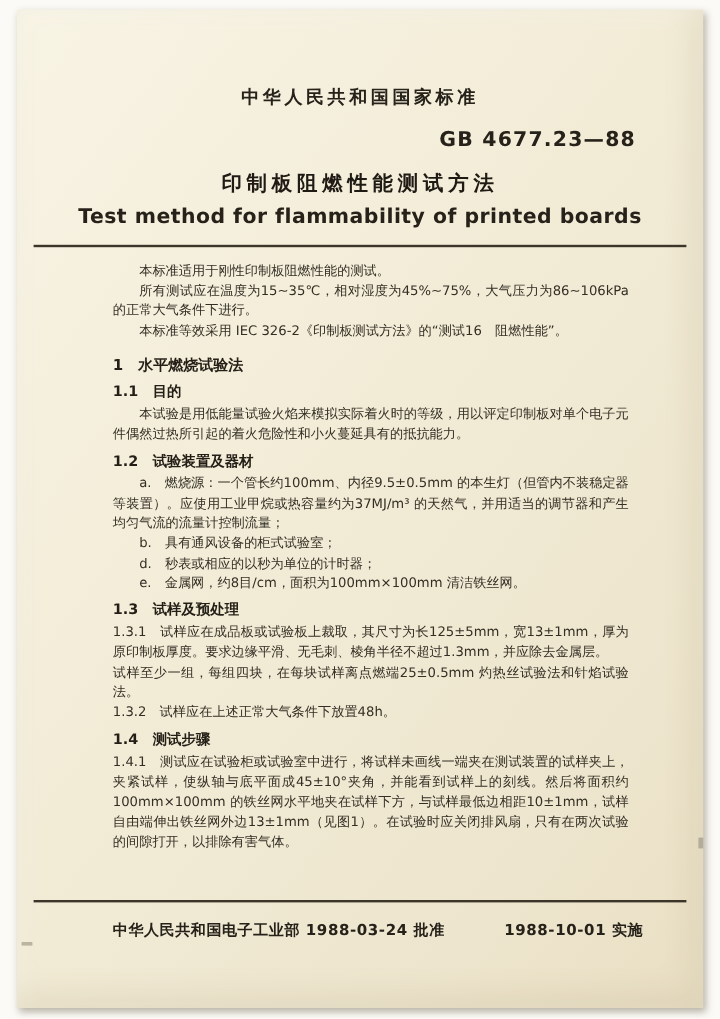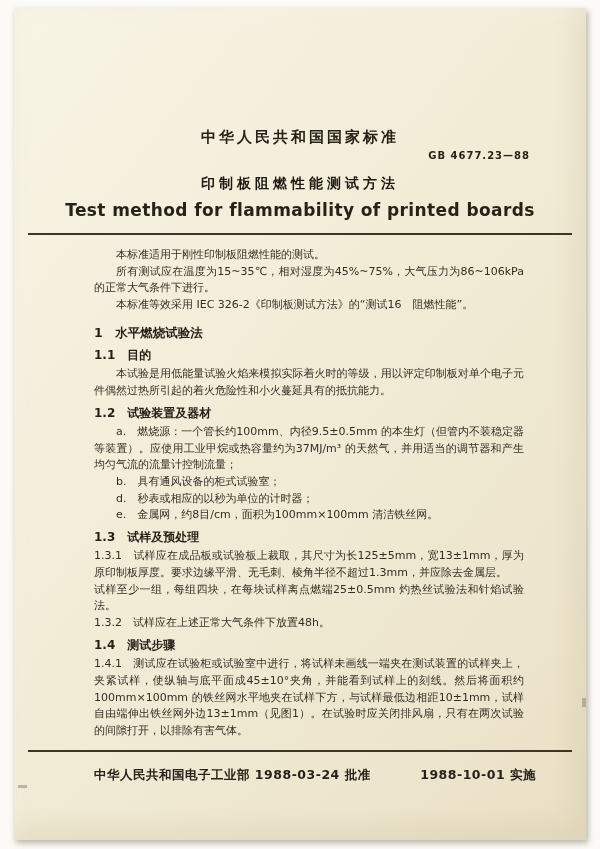--- a/index.html
+++ b/index.html
@@ -25,42 +25,42 @@
     background: linear-gradient(128deg, #f8f4e4 0%, #f2ecd7 45%, #ede5cd 80%, #e9dfc4 100%);
     box-shadow:
       2px 3px 6px rgba(60, 50, 20, 0.35),
       inset -8px -10px 26px rgba(150, 130, 80, 0.14),
       inset 4px 4px 18px rgba(255, 255, 255, 0.35);
     color: #2e2a20;
     position: absolute;
   }
 
   
-  .doc-header { padding-top: 120px; text-align: center; }
+  .doc-header { padding-top: 64px; text-align: center; }
 
   .std-org {
     font-size: 15px;
     font-weight: bold;
     letter-spacing: 3px;
     color: #26221a;
   }
 
   .std-num {
     text-align: right;
     padding-right: 56px;
-    margin-top: 3px;
-    font-size: 10px;
+    margin-top: 16px;
+    font-size: 17px;
     font-weight: bold;
     letter-spacing: 1px;
     color: #26221a;
   }
 
   .title-cn {
     margin-top: 14px;
-    font-size: 14px;
+    font-size: 17px;
     font-weight: bold;
     letter-spacing: 4px;
     color: #1f1b14;
   }
 
   .title-en {
     margin-top: 7px;
     font-size: 17px;
     font-weight: bold;
     letter-spacing: 0.4px;

